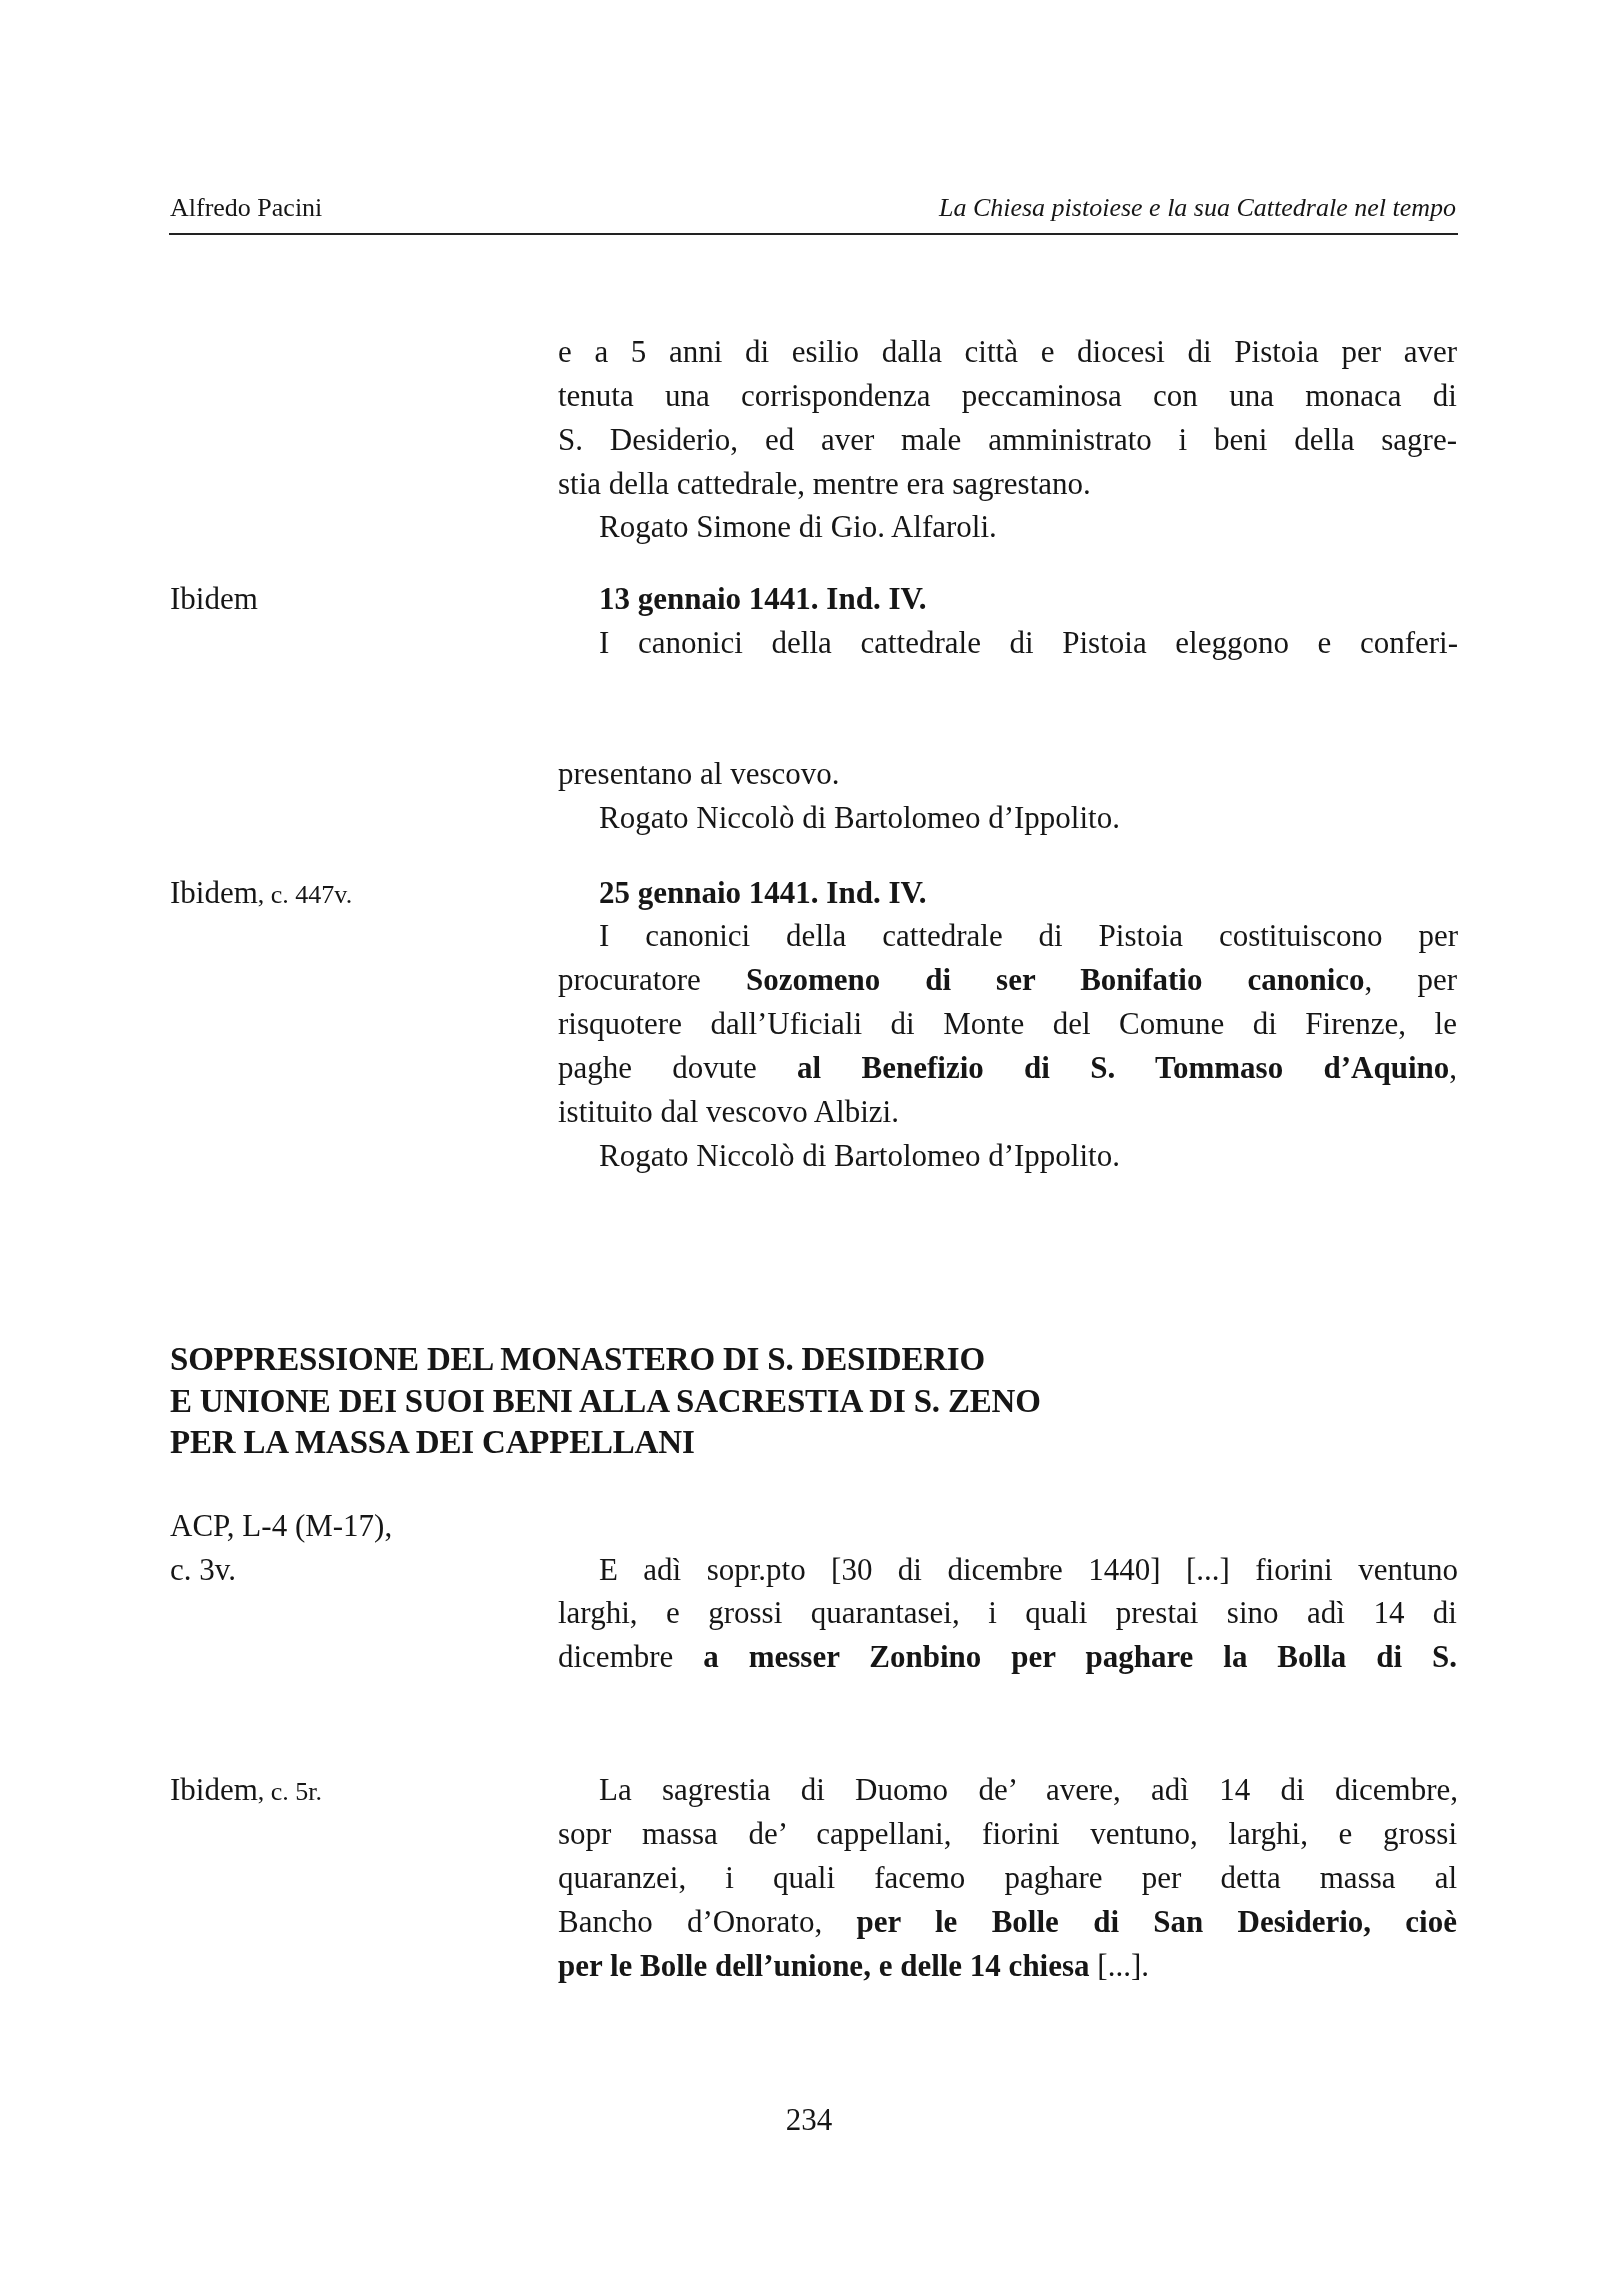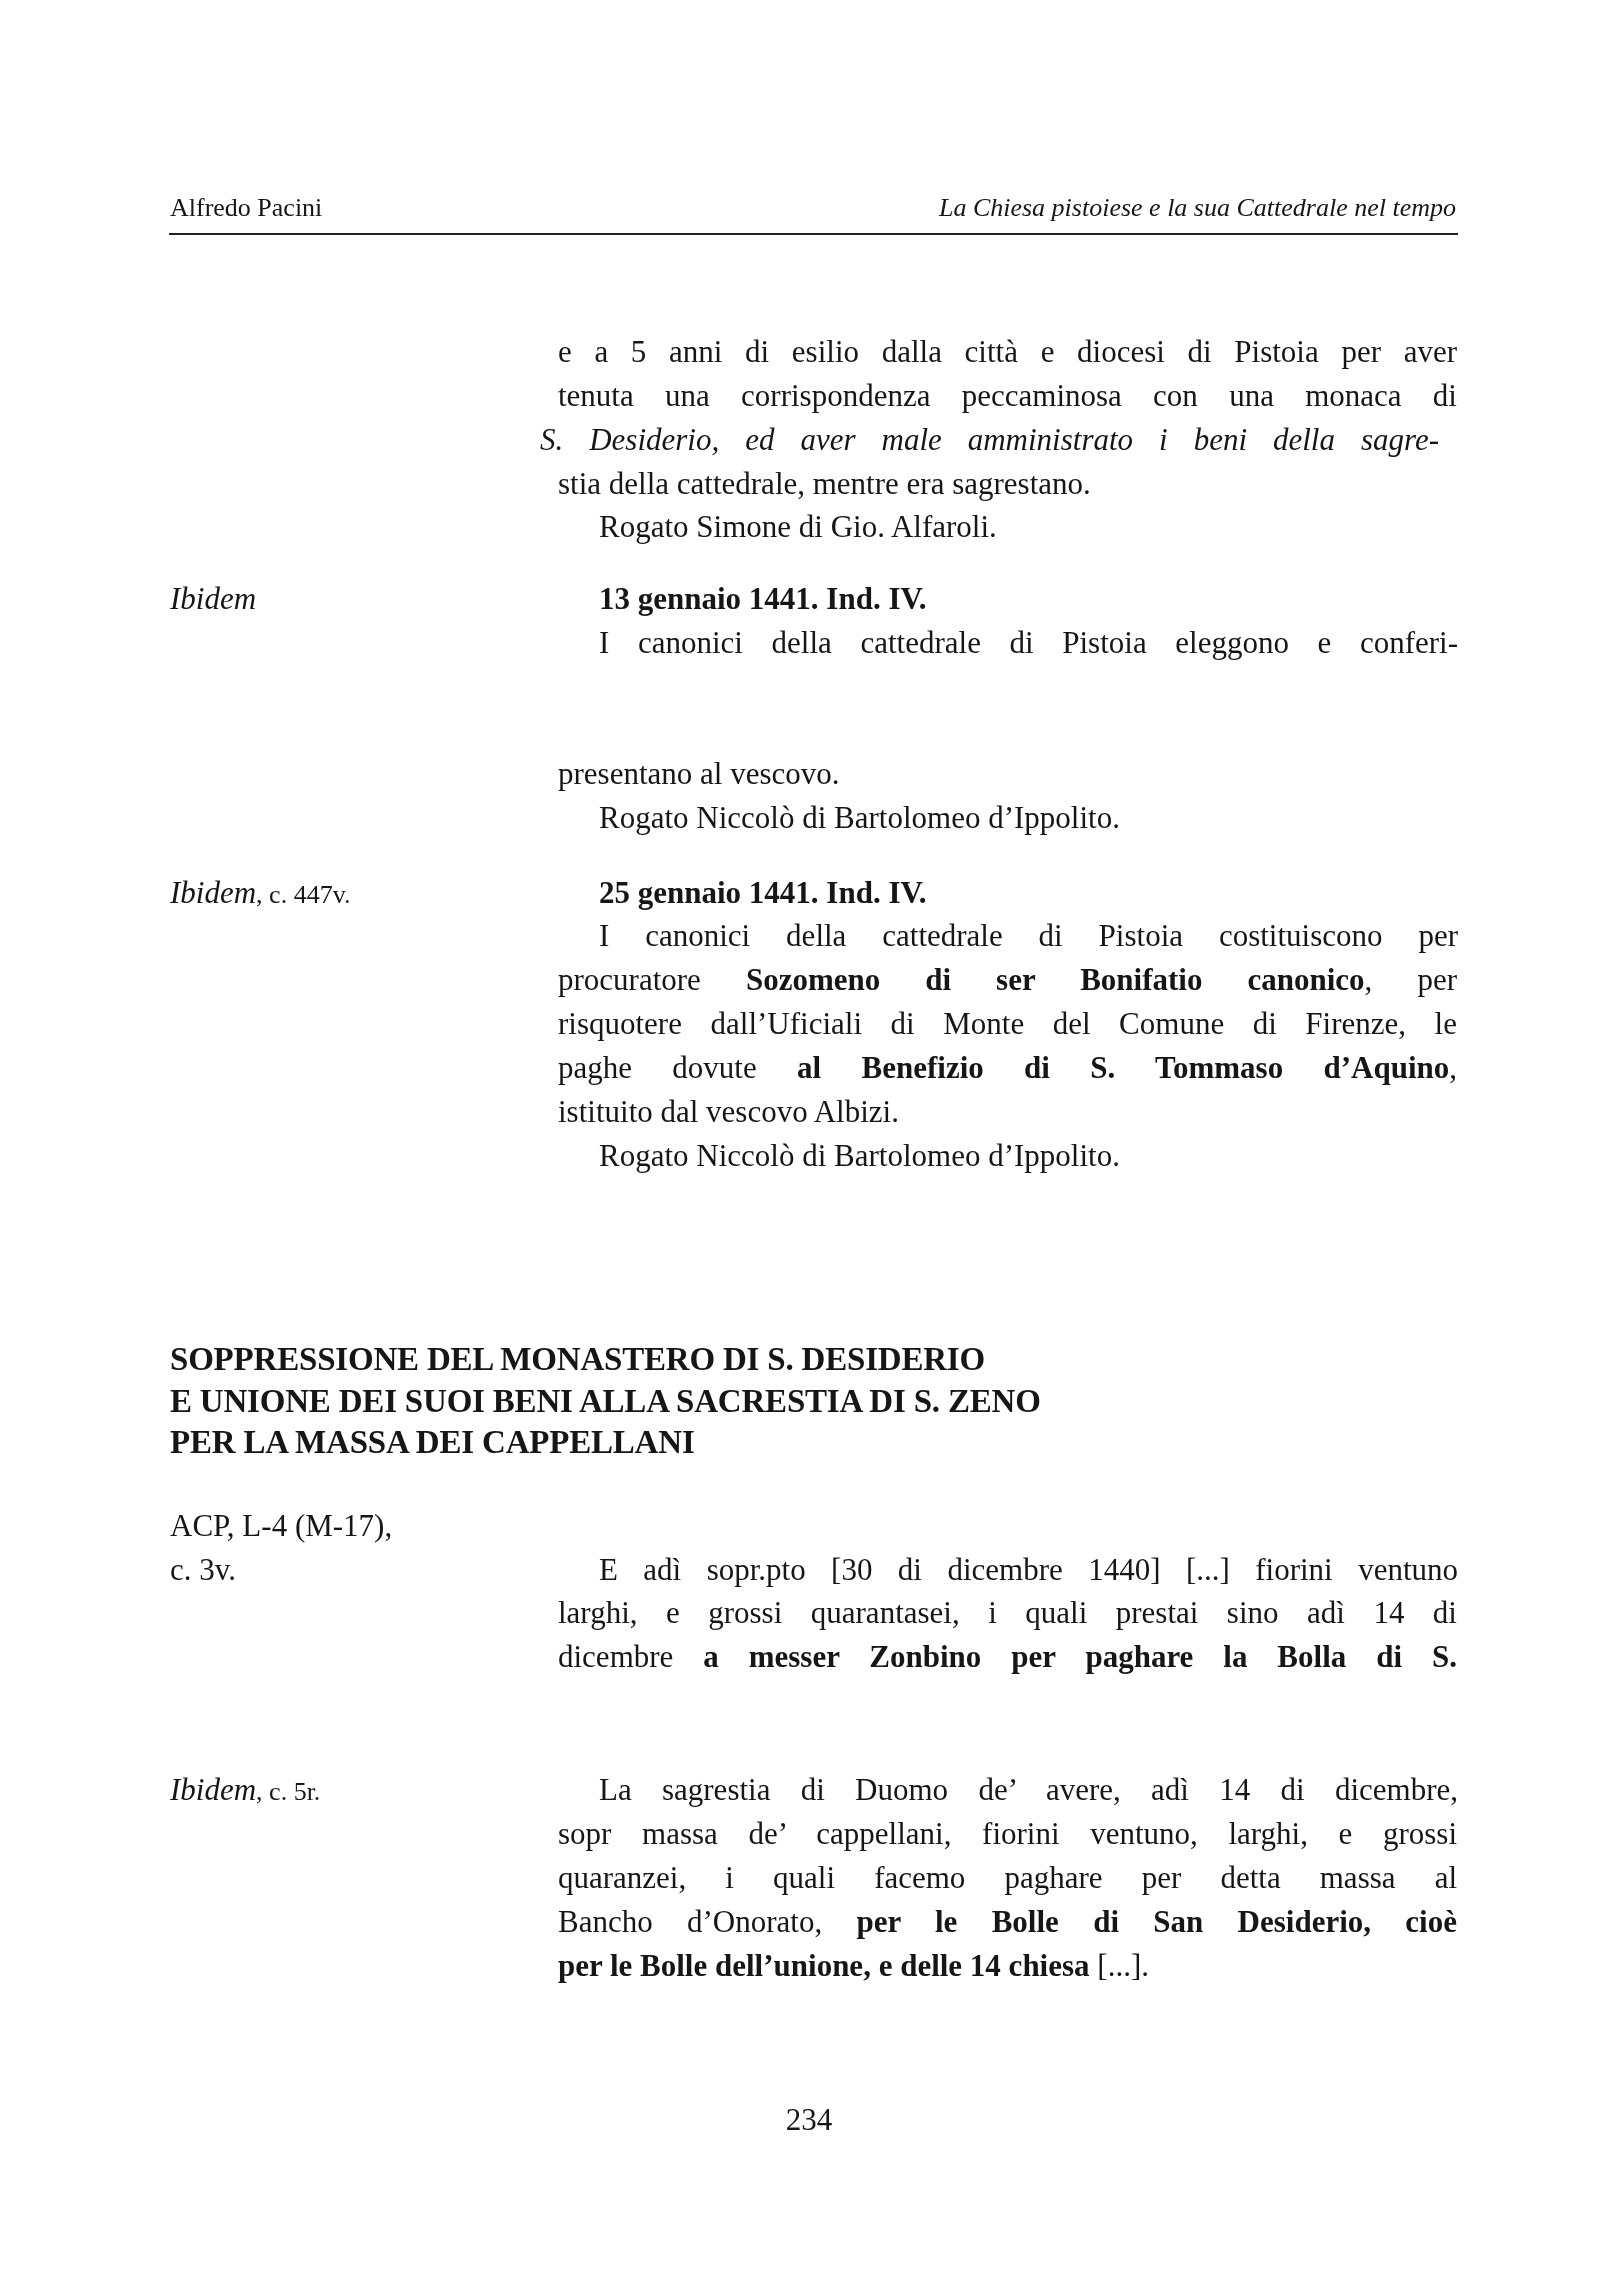--- a/index.html
+++ b/index.html
@@ -5,38 +5,38 @@
   html, body { margin: 0; padding: 0; background: #ffffff; }
   body { width: 1618px; height: 2295px; position: relative; overflow: hidden;
          font-family: "Liberation Serif", "DejaVu Serif", serif; color: #161616; }
   .page { position: absolute; left: 0; top: 0; width: 1618px; height: 2295px; }
   .hdr-left { position: absolute; left: 170px; top: 193px; font-size: 26px; }
   .hdr-right { position: absolute; right: 162px; top: 193px; font-size: 26px; font-style: italic; }
   .hdr-rule { position: absolute; left: 169px; top: 233px; width: 1289px; height: 1.6px; background: #222; }
   .line { position: absolute; font-size: 31px; white-space: nowrap; line-height: 1; }
   .just { text-align: justify; text-align-last: justify; }
   .margin { position: absolute; left: 170px; font-size: 31px; white-space: nowrap; line-height: 1; }
-  .it { font-style: italic; }
+  .it { }
   .sm { font-size: 26px; font-style: normal; }
   b { font-weight: bold; }
   .heading { position: absolute; left: 170px; font-size: 33px; font-weight: bold; white-space: nowrap; line-height: 1; letter-spacing: -0.2px; }
   .pageno { position: absolute; left: 0; width: 1618px; top: 2082px; text-align: center; font-size: 31px; margin-top: 20px; }
 </style>
 </head>
 <body>
 
 <div class="page">
 
   <div class="hdr-left">Alfredo Pacini</div>
   <div class="hdr-right">La Chiesa pistoiese e la sua Cattedrale nel tempo</div>
   <div class="hdr-rule"></div>
 
   <div class="line just" style="left:558px; top:336px; width:899px;">e a 5 anni di esilio dalla città e diocesi di Pistoia per aver</div>
   <div class="line just" style="left:558px; top:380px; width:899px;">tenuta una corrispondenza peccaminosa con una monaca di</div>
-  <div class="line just" style="left:540px; top:424px; width:899px;font-style:italic;">S. Desiderio, ed aver male amministrato i beni della sagre-</div>
+  <div class="line just" style="left:558px; top:424px; width:899px;">S. Desiderio, ed aver male amministrato i beni della sagre-</div>
   <div class="line" style="left:558px; top:468px;">stia della cattedrale, mentre era sagrestano.</div>
   <div class="line" style="left:599px; top:511px;">Rogato Simone di Gio. Alfaroli.</div>
 
   <div class="margin it" style="top:583px;">
     <span>Ibidem</span>
   </div>
   <div class="line" style="left:599px; top:583px; font-weight:bold;">13 gennaio 1441. Ind. IV.</div>
   <div class="line just" style="left:599px; top:627px; width:859px;">I canonici della cattedrale di Pistoia eleggono e conferi-</div>
   <div class="line" style="left:558px; top:758px;">presentano al vescovo.</div>
   <div class="line" style="left:599px; top:802px;">Rogato Niccolò di Bartolomeo d’Ippolito.</div>

